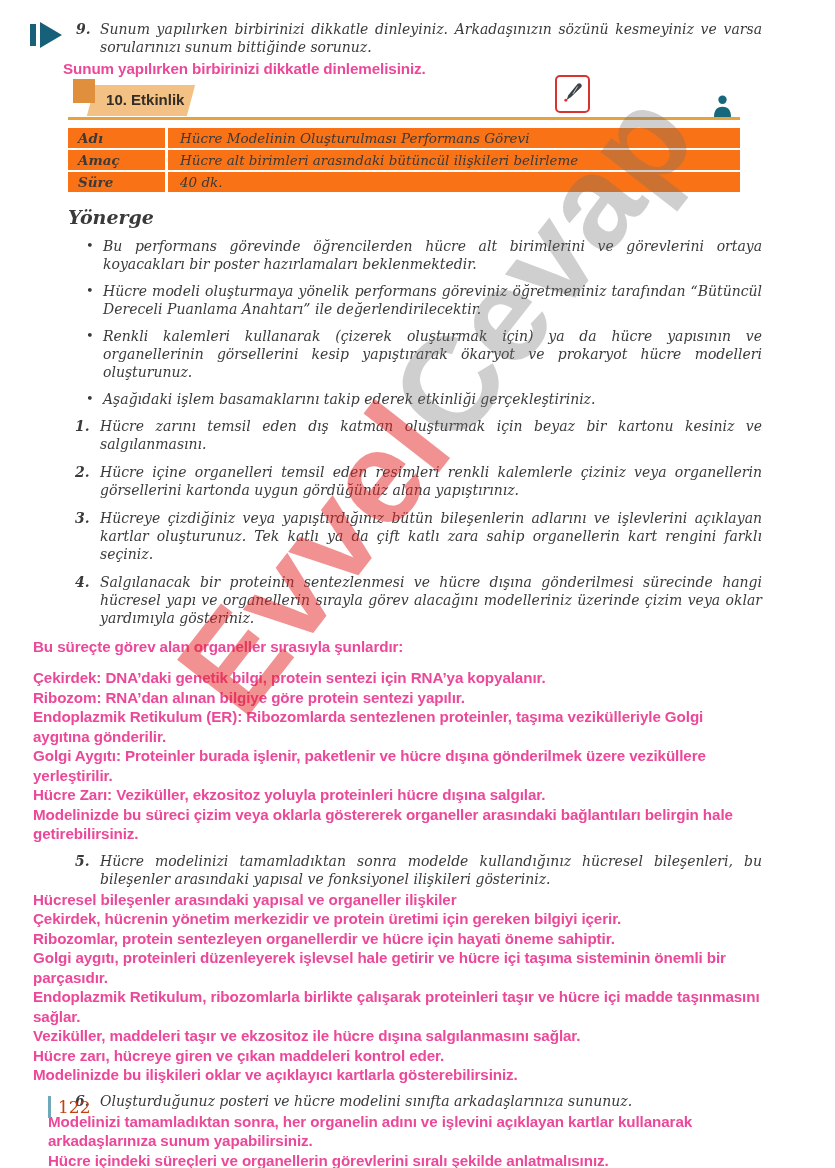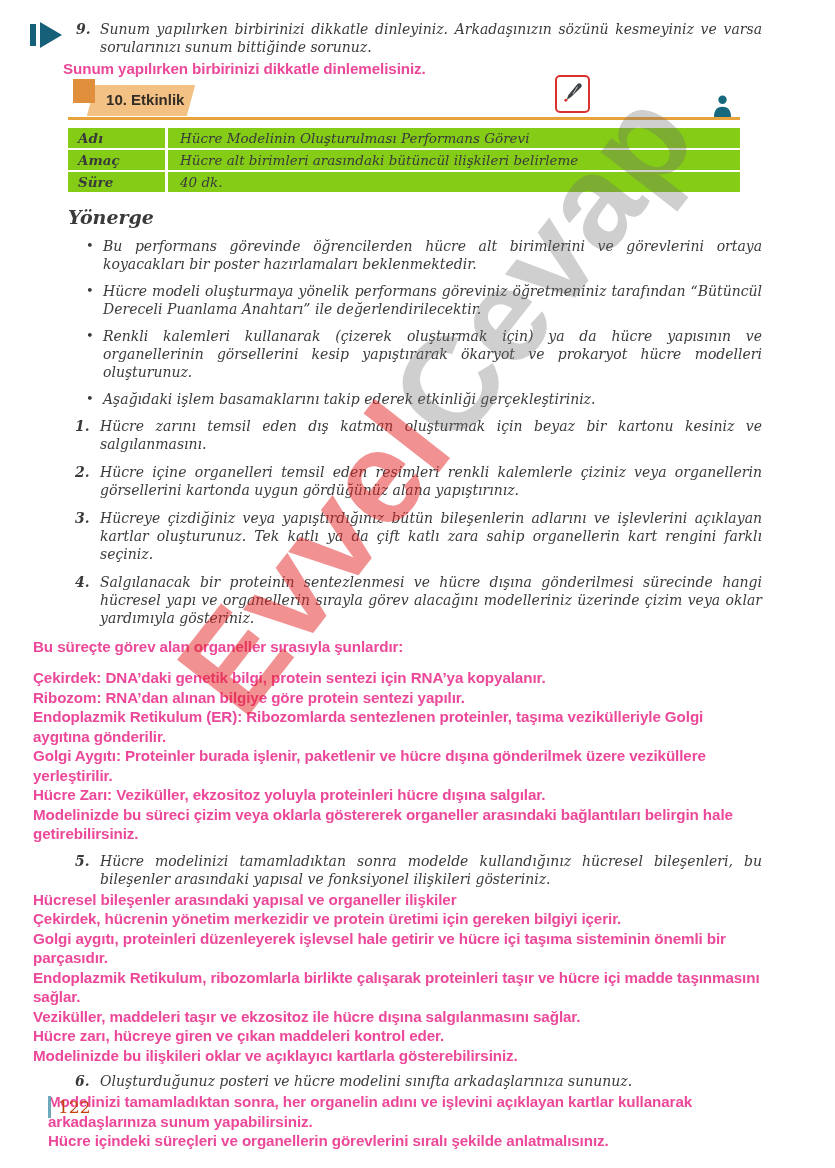--- a/index.html
+++ b/index.html
@@ -29,21 +29,21 @@
            transform:skewX(-15deg);z-index:2;}
   .act-tab-inner{display:block;transform:skewX(15deg);font-family:"Liberation Sans",sans-serif;
            font-weight:700;font-size:15px;color:#332d26;padding:6px 0 0 14px;white-space:nowrap;}
   .pencil-box{position:absolute;left:487px;top:-6px;width:31px;height:34px;background:#fff;
            border:2.5px solid #D8332E;border-radius:5px;z-index:2;}
   .pencil-box svg{display:block;margin:3px auto 0;}
   .person{position:absolute;left:644px;top:14px;width:21px;height:22px;}
 
   
   .info-table{width:672px;margin-top:8px;}
-  .info-row{display:flex;background:#84cc16;border-bottom:2px solid #ffffff;}
+  .info-row{display:flex;background:#f97316;border-bottom:2px solid #ffffff;}
   .info-label{flex:none;width:87px;border-right:3px solid #ffffff;padding:2px 0 2px 10px;
               font-weight:bold;font-style:italic;font-size:13.5px;line-height:16px;}
   .info-value{flex:1;padding:2px 0 2px 12px;font-style:italic;font-size:13.5px;line-height:16px;}
 
   .yonerge{margin-top:12px;font-weight:bold;font-style:italic;font-size:19px;}
 
   
   .bullets{margin-top:9px;}
   .bullet{display:flex;margin-bottom:9px;}
   .bdot{flex:none;width:17px;padding-left:18px;font-style:normal;font-size:13px;line-height:18px;}
@@ -174,20 +174,21 @@
     </div>
 
     <div class="step ser" style="margin-top:8px;margin-bottom:2px;">
       <span class="snum">5.</span>
       <div class="stext">Hücre modelinizi tamamladıktan sonra modelde kullandığınız hücresel bileşenleri, bu bileşenler arasındaki yapısal ve fonksiyonel ilişkileri gösteriniz.</div>
     </div>
 
     <div class="ablock">
       <div class="red">Hücresel bileşenler arasındaki yapısal ve organeller ilişkiler</div>
       <div class="red">Çekirdek, hücrenin yönetim merkezidir ve protein üretimi için gereken bilgiyi içerir.</div>
+      <div class="red">Ribozomlar, protein sentezleyen organellerdir ve hücre için hayati öneme sahiptir.</div>
       <div class="red">Golgi aygıtı, proteinleri düzenleyerek işlevsel hale getirir ve hücre içi taşıma sisteminin önemli bir parçasıdır.</div>
       <div class="red">Endoplazmik Retikulum, ribozomlarla birlikte çalışarak proteinleri taşır ve hücre içi madde taşınmasını sağlar.</div>
       <div class="red">Veziküller, maddeleri taşır ve ekzositoz ile hücre dışına salgılanmasını sağlar.</div>
       <div class="red">Hücre zarı, hücreye giren ve çıkan maddeleri kontrol eder.</div>
       <div class="red">Modelinizde bu ilişkileri oklar ve açıklayıcı kartlarla gösterebilirsiniz.</div>
     </div>
 
     <div class="step ser" style="margin-top:7px;margin-bottom:2px;">
       <span class="snum">6.</span>
       <div class="stext">Oluşturduğunuz posteri ve hücre modelini sınıfta arkadaşlarınıza sununuz.</div>

